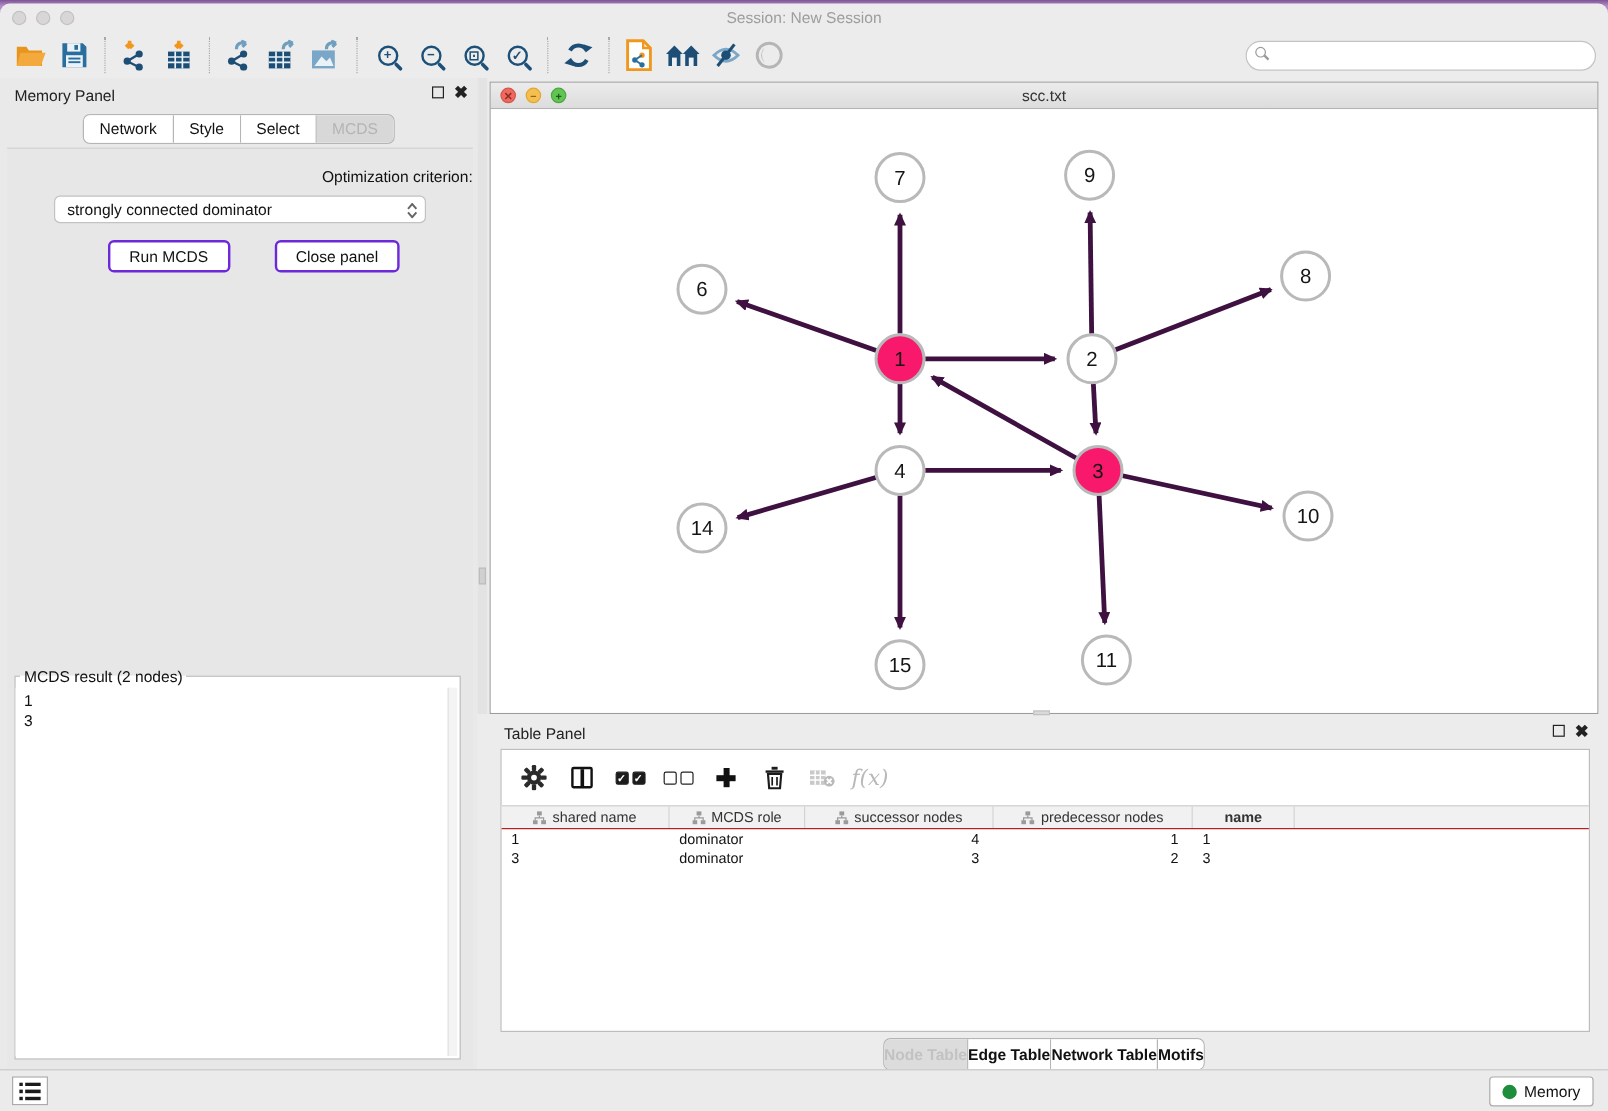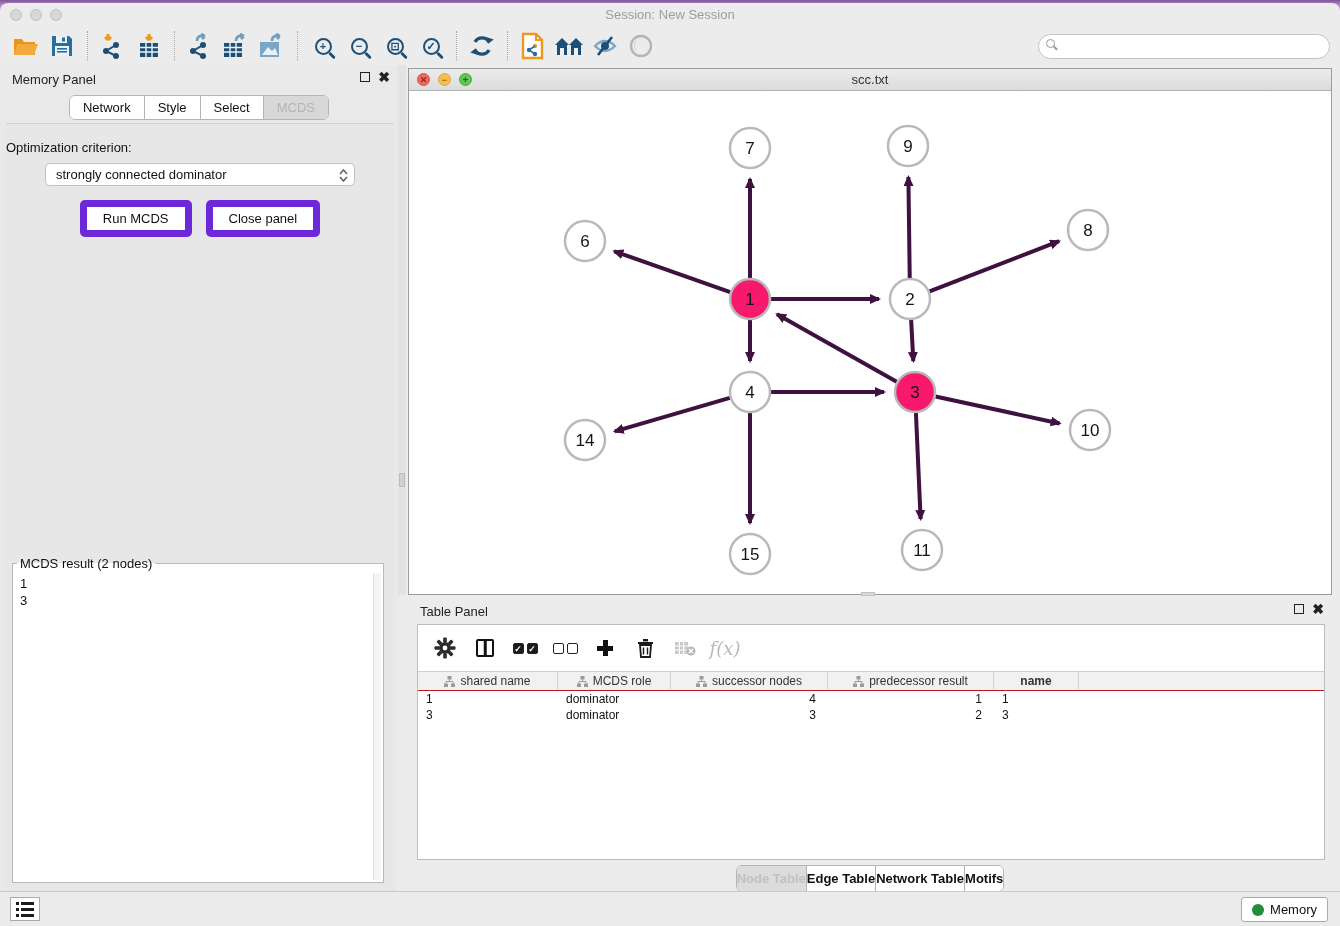--- a/index.html
+++ b/index.html
@@ -31,26 +31,26 @@
   #control-panel { position:absolute; left:0; top:0; width:398px; height:100%; background:#e9e9e9; }
   #cp-header { position:relative; height:28px; padding:7px 10px 0 12px; font-size:13px; color:#222; }
   .panel-float { position:absolute; right:28px; top:7px; width:10px; height:10px; border:1.6px solid #222; }
   .panel-close { position:absolute; right:8px; top:4px; font-size:14px; font-weight:bold; color:#222; }
   #cp-tabs { display:flex; justify-content:center; margin-top:2px; }
   .tabgroup { display:inline-flex; border:1px solid #b5b5b5; border-radius:6px; overflow:hidden; background:#fff; }
   .tab { padding:4px 13px; font-size:13px; color:#111; background:#fff; border-right:1px solid #b5b5b5; white-space:nowrap; }
   .tab:last-child { border-right:none; }
   .tab.active { background:#d8d8d8; color:#b4b4b4; }
   #cp-body { position:absolute; top:58px; left:6px; right:4px; bottom:0; background:#e7e7e7; border-top:1px solid #d2d2d2; }
-  #opt-label { text-align:left; margin-top:16px; font-size:13px; color:#111; }
+  #opt-label { text-align:right; margin-top:16px; font-size:13px; color:#111; }
   #criterion-select { position:relative; margin:8px auto 0 auto; width:310px; height:23px; background:#fff; border:1px solid #c2c2c2; border-radius:5px; font-size:13px; color:#111; line-height:21px; padding-left:10px; }
   .stepper { position:absolute; right:4px; top:3px; width:14px; height:16px; display:flex; flex-direction:column; align-items:center; justify-content:center; gap:1px; }
   .stepper svg { display:block; }
   #cp-buttons { display:flex; justify-content:center; gap:14px; margin-top:14px; }
-  .btn { background:#fff; border:7px solid #6d28d9; border-radius:5px; padding:4px 16px; font-size:13px; color:#111; }
+  .btn { background:#fff; border:2px solid #6d28d9; border-radius:5px; padding:4px 16px; font-size:13px; color:#111;margin-left:23px; }
   #mcds-fieldset { position:absolute; left:6px; right:10px; top:432px; bottom:8px; border:1px solid #b9b9b9; background:#fff; }
   #mcds-fieldset legend { font-size:13px; color:#111; margin-left:4px; padding:0 3px; background:transparent; }
   #result-lines { position:absolute; top:2px; left:0; right:10px; bottom:2px; background:#fff; padding:2px 0 0 7px; font-size:13px; color:#111; line-height:17px; }
   #result-scroll { position:absolute; top:2px; right:2px; bottom:2px; width:8px; background:#f4f4f4; border-left:1px solid #e2e2e2; }
 
   
   #v-splitter { position:absolute; left:398px; top:0; width:8px; height:530px; background:#e3e3e3; }
   #v-splitter .grip { position:absolute; top:408px; left:1px; width:6px; height:14px; background:#d0d0d0; border:1px solid #bdbdbd; }
 
   
@@ -460,21 +460,21 @@
                 </svg>
                 <span>successor nodes</span>
               </div>
               <div class="th" style="width: 166px;">
                 <svg width="11" height="11" viewBox="0 0 11 11">
                   <rect x="3.5" y="0" width="4" height="3.5" fill="#9a9a9a"></rect>
                   <path d="M5.5 3.5 v2 M2 7.5 v-2 h7 v2" stroke="#9a9a9a" fill="none"></path>
                   <rect x="0" y="7.5" width="4" height="3.5" fill="#9a9a9a"></rect>
                   <rect x="7" y="7.5" width="4" height="3.5" fill="#9a9a9a"></rect>
                 </svg>
-                <span>predecessor result</span>
+                <span>predecessor nodes</span>
               </div>
               <div class="th" style="width: 85px; font-weight: bold;">
                 <span>name</span>
               </div>
             </div>
           <div id="table-body">
               <div class="tr">
                 <div class="td l" style="width: 140px;">1</div>
                 <div class="td l" style="width: 113px;">dominator</div>
                 <div class="td r" style="width: 157px;">4</div>

